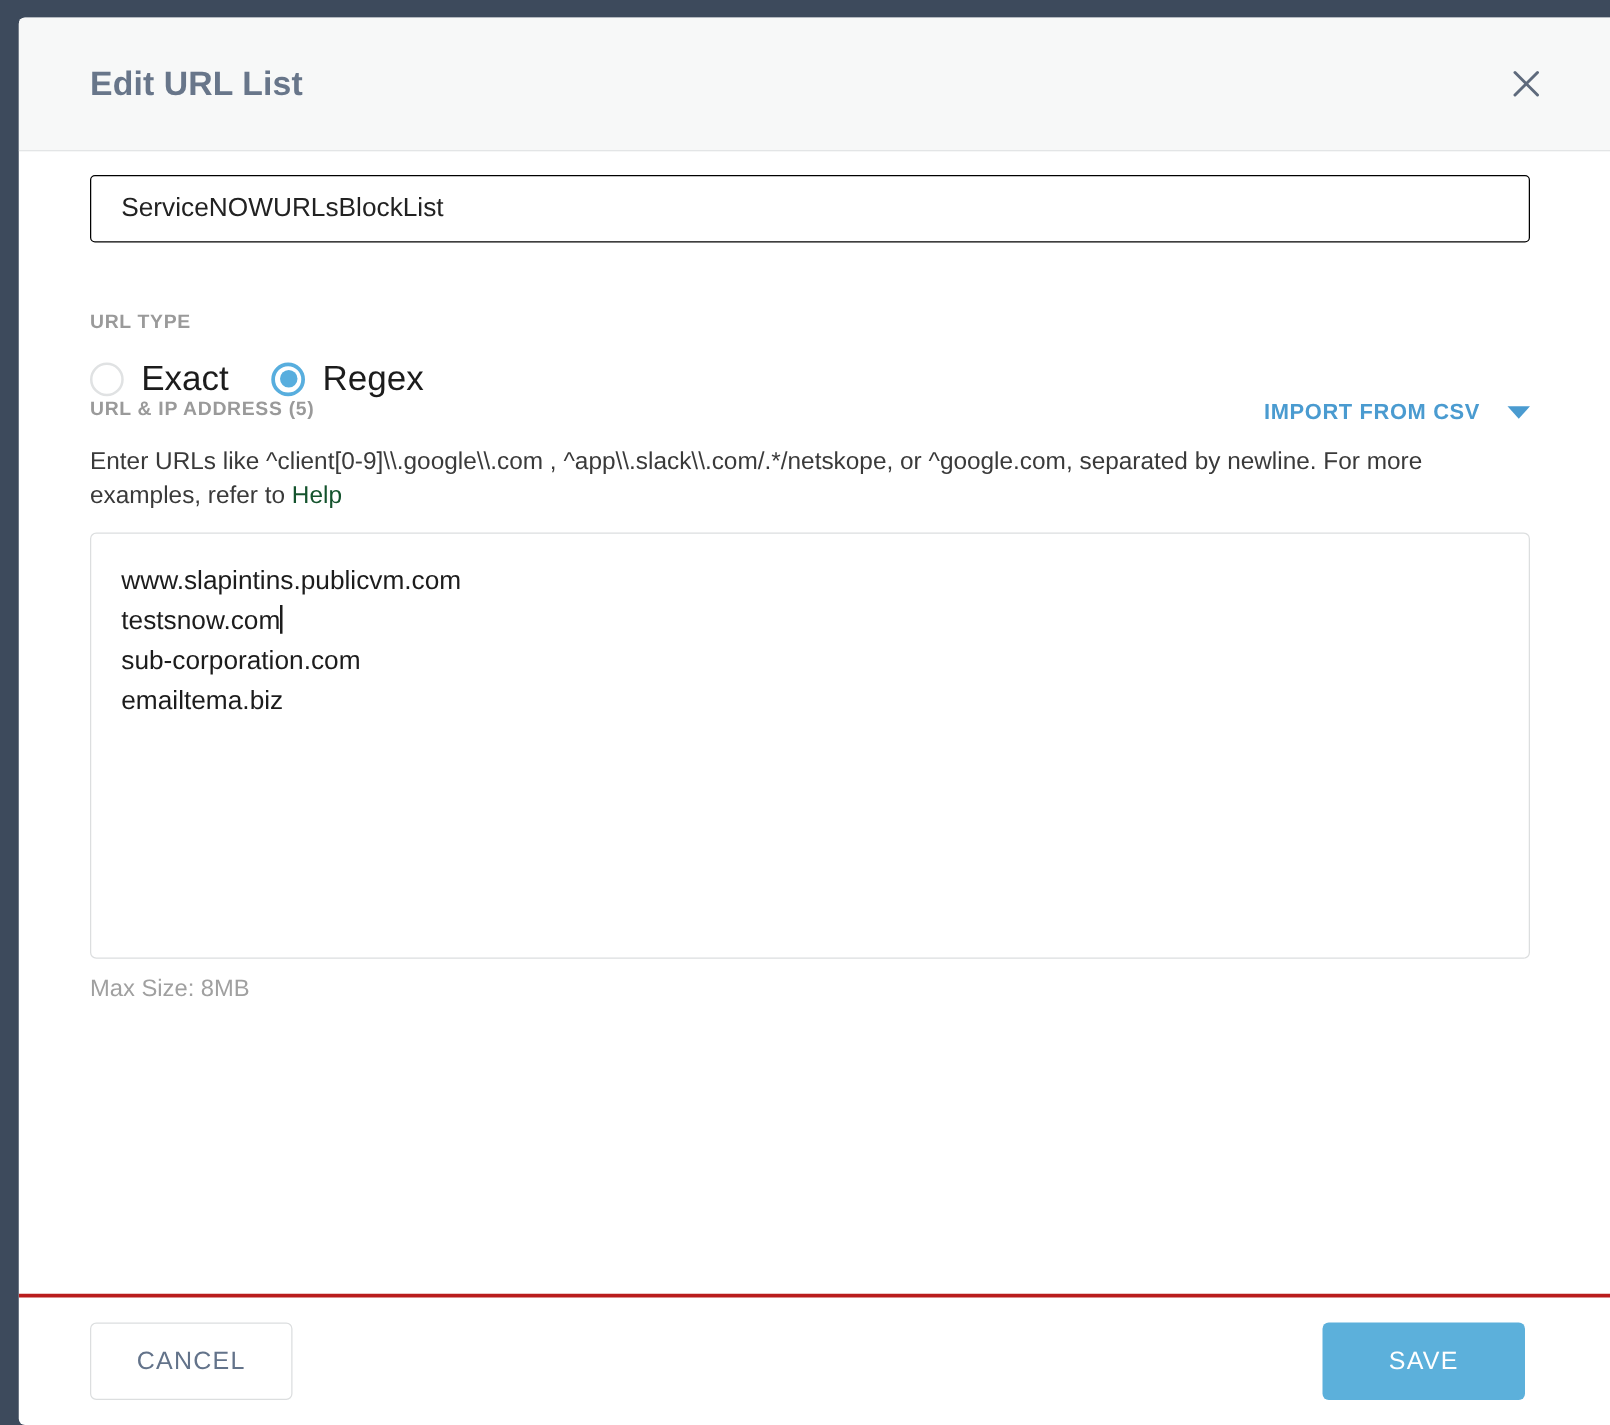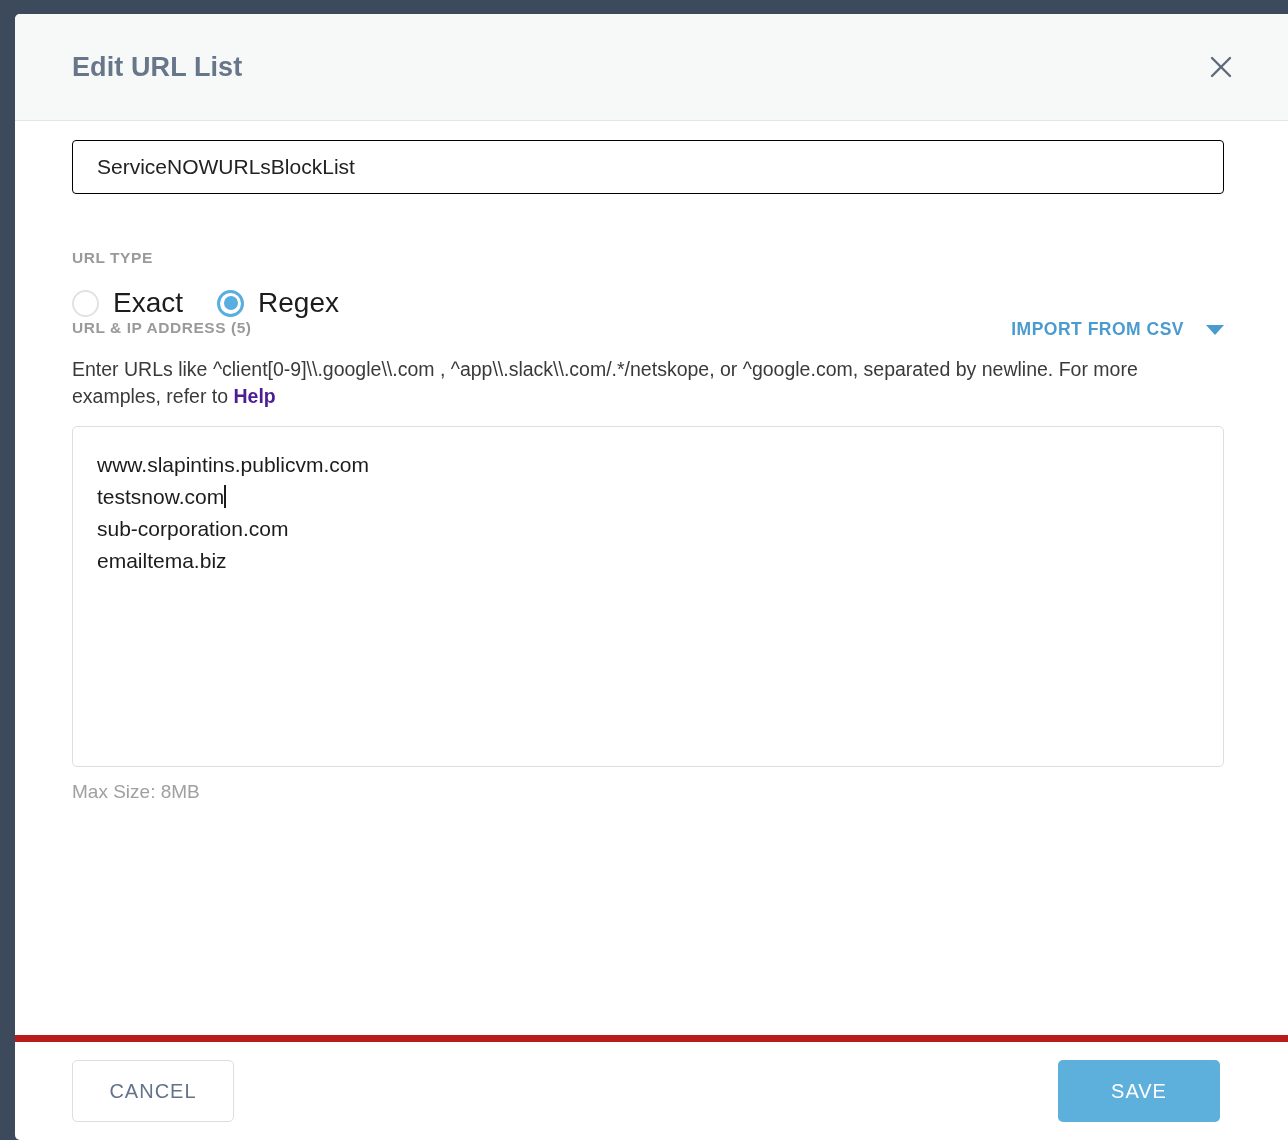--- a/index.html
+++ b/index.html
@@ -167,23 +167,23 @@
   }
 
   .hint {
     margin-top: 16px;
     width: 1110px;
     font-size: 19.5px;
     line-height: 27px;
     color: #3a3a3a;
   }
   .hint a {
-    color: #4c1d95;
+    color: #14532d;
     text-decoration: none;
-    font-weight: 700;
+    font-weight: 400;
   }
 
   .textarea-box {
     margin-top: 16px;
     width: 1152px;
     height: 341px;
     border: 1px solid #dcdedf;
     border-radius: 5px;
     background: #fff;
     padding: 22px 24px;
@@ -211,21 +211,21 @@
   .maxsize {
     margin-top: 14px;
     font-size: 19px;
     color: #a0a0a0;
   }
 
   
   .modal-footer {
     height: 105px;
     min-height: 105px;
-    border-top: 7px solid #b91c1c;
+    border-top: 3px solid #b91c1c;
     display: flex;
     align-items: center;
     justify-content: space-between;
     padding: 0 57px;
   }
   .btn {
     font-family: "Liberation Sans", sans-serif;
     border-radius: 5px;
     cursor: pointer;
     letter-spacing: 1px;

